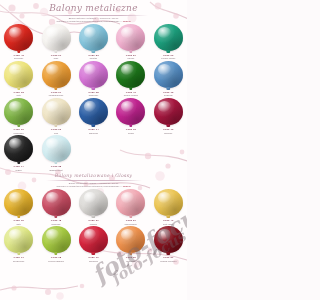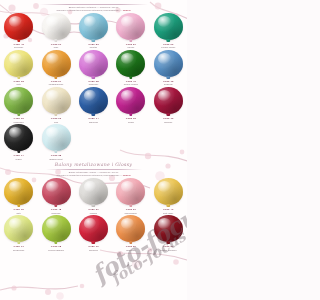--- a/index.html
+++ b/index.html
@@ -176,20 +176,21 @@
         <circle cx="22" cy="186" r="4.4"></circle>
           <circle cx="100" cy="192" r="4"></circle>
         <circle cx="160" cy="176" r="4.8"></circle>
           <circle cx="136" cy="264" r="4.2"></circle>
         <circle cx="60" cy="296" r="3.8"></circle>
       </g>
     </svg>
   </div>
 
   <div class="section-head" id="head1">
+    <div class="head-script">Balony metaliczne</div>
     <div class="head-rule"></div>
     <div class="head-sub">
       <span>Balony pastelowe i metaliczne — średnica ok. 100 cm</span>
     </div>
     <div class="head-sub">
       <span>wykonane ze szlachetnego kauczuku naturalnego, biodegradowalne — </span><span class="em">GEMAR</span>
     </div>
   </div>
 
   <div class="grid" id="grid1">

